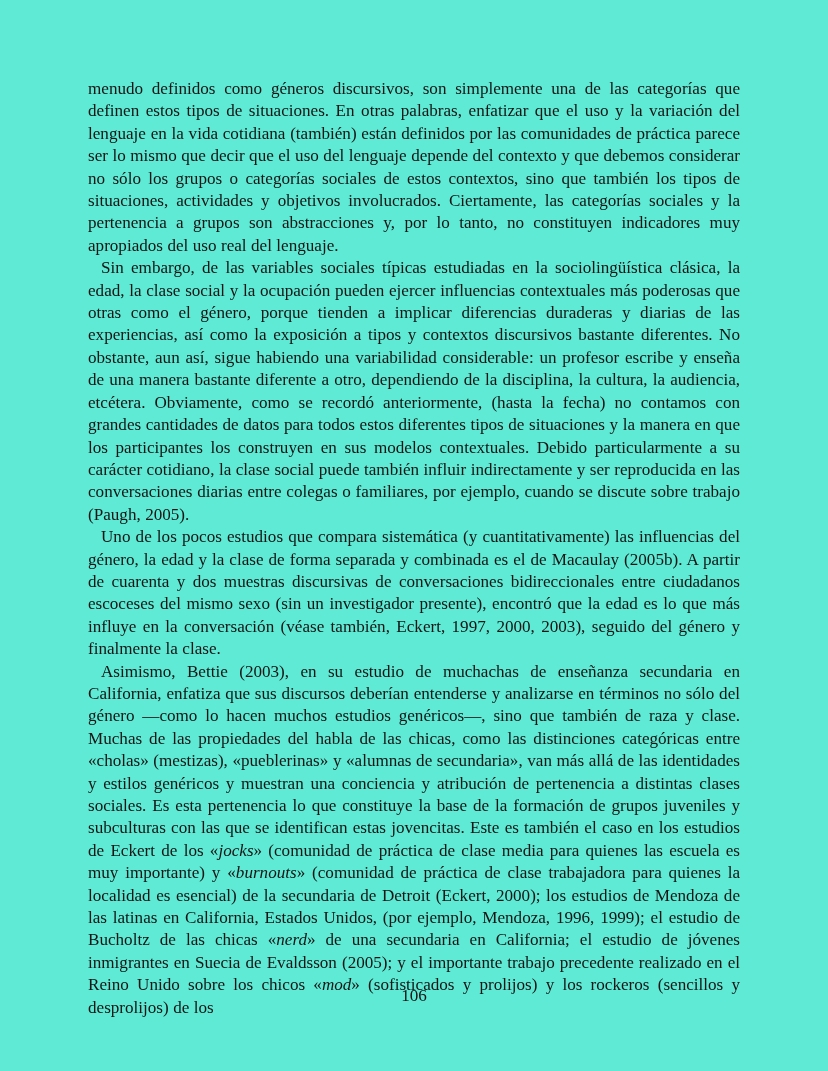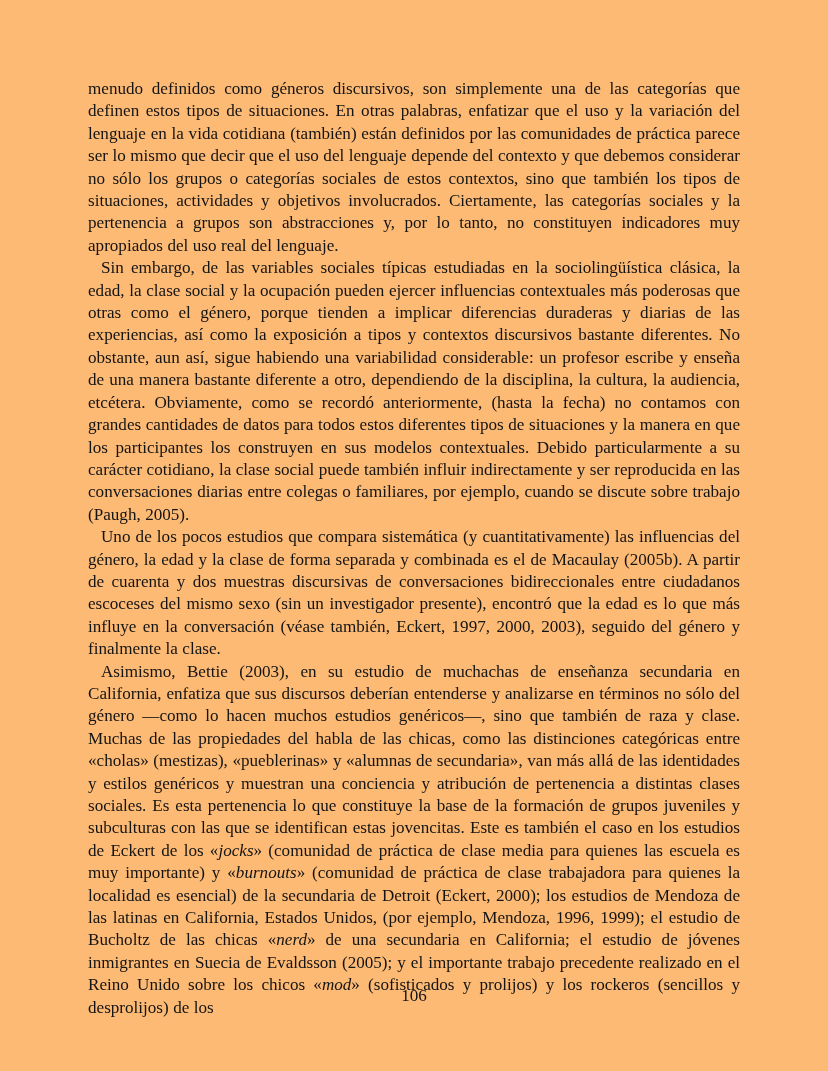--- a/index.html
+++ b/index.html
@@ -12,21 +12,21 @@
     width: 828px;
     height: 1071px;
     font-family: "Liberation Serif", "DejaVu Serif", serif;
     color: #141414;
     -webkit-font-smoothing: antialiased;
   }
   .page {
     position: relative;
     width: 828px;
     height: 1071px;
-    background: #fdba74;
+    background: #5eead4;
     box-sizing: border-box;
   }
   .text-column {
     position: absolute;
     left: 88px;
     top: 78px;
     width: 652px;
   }
   p.para {
     margin: 0;

